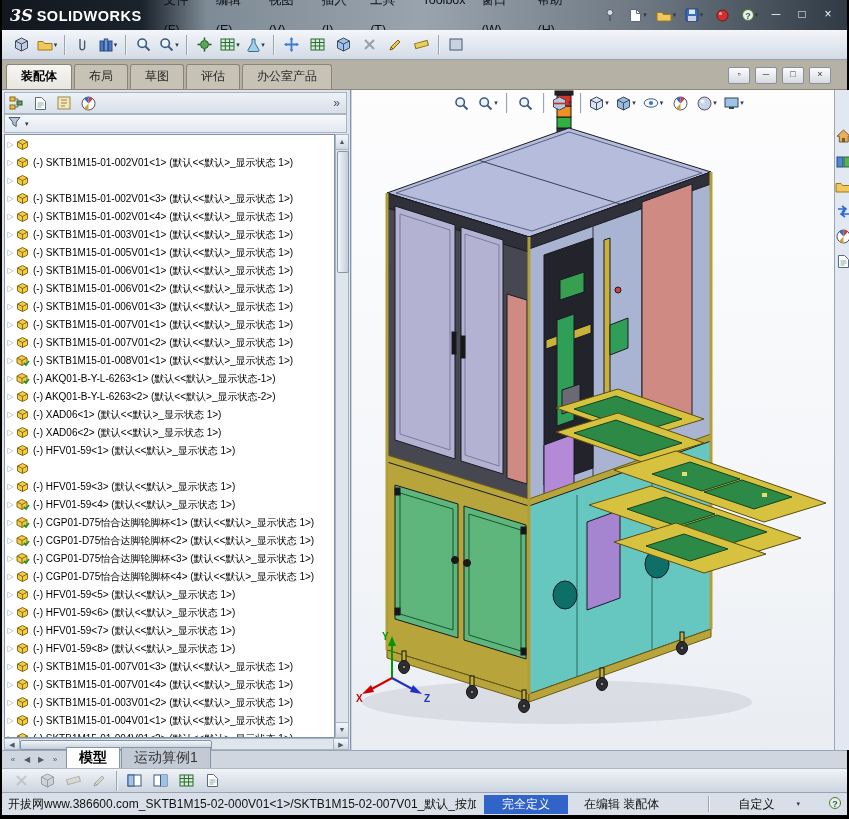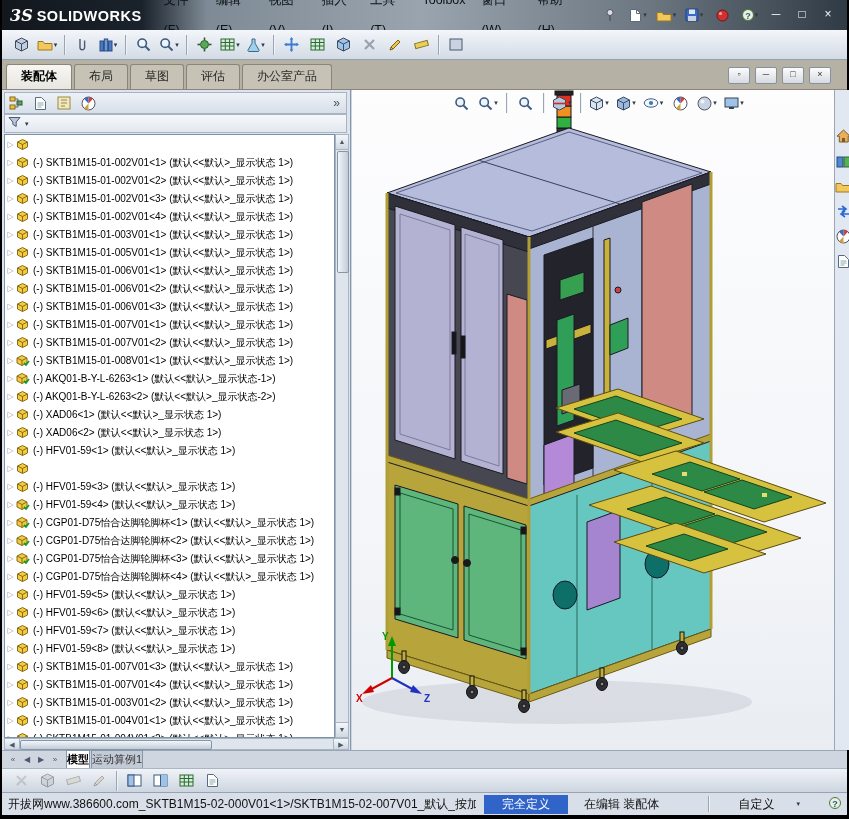--- a/index.html
+++ b/index.html
@@ -73,21 +73,21 @@
   .hud .tb-btn{height:22px;}
   .taskpane{position:absolute;left:832px;top:90px;width:17px;height:660px;background:#e2e8f1;
     border-left:1px solid #9aa6b4;box-sizing:border-box;display:flex;flex-direction:column;align-items:center;
     padding-top:36px;gap:5px;}
   .tp-btn{width:16px;height:20px;display:flex;align-items:center;justify-content:center;}
 
   
   .doc-tab-bar{position:absolute;left:0;top:750px;width:100%;height:18px;background:#cfd6e0;
     border-top:1px solid #9aa6b4;display:flex;align-items:flex-end;padding-left:4px;box-sizing:border-box;}
   .dnav{width:14px;text-align:center;font-size:8px;color:#4a5a6c;line-height:16px;}
-  .dtab{padding:1px 0 1px;font-size:11px;border:1px solid #8496a8;border-bottom:none;background:#c2cad6;color:#333;margin-right:1px;}
+  .dtab{padding:1px 12px 1px;font-size:14px;border:1px solid #8496a8;border-bottom:none;background:#c2cad6;color:#333;margin-right:1px;}
   .dtab.active{background:#fff;font-weight:bold;color:#000;}
   .bottom-toolbar{position:absolute;left:0;top:768px;width:100%;height:24px;display:flex;align-items:center;
     padding-left:6px;box-sizing:border-box;background:linear-gradient(#f0f3f7,#ccd5e0);border-top:1px solid #aab6c2;}
   .statusbar{position:absolute;left:0;top:792px;width:100%;height:23px;background:#d8dfe8;
     border-top:1px solid #97a3b1;display:flex;align-items:center;box-sizing:border-box;padding:0 6px;font-size:12px;}
   .sb-msg{white-space:nowrap;overflow:hidden;width:468px;color:#111;}
   .sb-badge{background:#3164c8;color:#fff;padding:1px 18px;margin-left:8px;white-space:nowrap;}
   .sb-edit{margin-left:16px;white-space:nowrap;color:#111;}
   .sb-sep{width:1px;height:16px;background:#9aa6b2;box-shadow:1px 0 0 #f0f4f8;margin:0 8px;}
   .sb-custom{display:flex;align-items:center;gap:21px;margin-left:auto;}
@@ -337,21 +337,20 @@
           <span class="tlabel">(-) SKTB1M15-01-002V01&lt;1&gt; (默认&lt;&lt;默认&gt;_显示状态 1&gt;)</span>
         </div>
         <div class="trow">
           <span class="tarrow">▷</span>
           <span class="ticon">
             <svg width="13" height="13" viewBox="0 0 13 13">
               <path d="M6.5 1.5 11.5 4v5l-5 2.5-5-2.5V4z" fill="#f0cc3e" stroke="#8a6a18"></path>
               <path d="M1.5 4l5 2.5 5-2.5M6.5 6.5v5" fill="none" stroke="#8a6a18"></path>
             </svg>
           </span>
-          <span class="tlabel">(-) SKTB1M15-01-002V01&lt;2&gt; (默认&lt;&lt;默认&gt;_显示状态 1&gt;)</span>
         </div>
         <div class="trow">
           <span class="tarrow">▷</span>
           <span class="ticon">
             <svg width="13" height="13" viewBox="0 0 13 13">
               <path d="M6.5 1.5 11.5 4v5l-5 2.5-5-2.5V4z" fill="#f0cc3e" stroke="#8a6a18"></path>
               <path d="M1.5 4l5 2.5 5-2.5M6.5 6.5v5" fill="none" stroke="#8a6a18"></path>
             </svg>
           </span>
           <span class="tlabel">(-) SKTB1M15-01-002V01&lt;3&gt; (默认&lt;&lt;默认&gt;_显示状态 1&gt;)</span>

